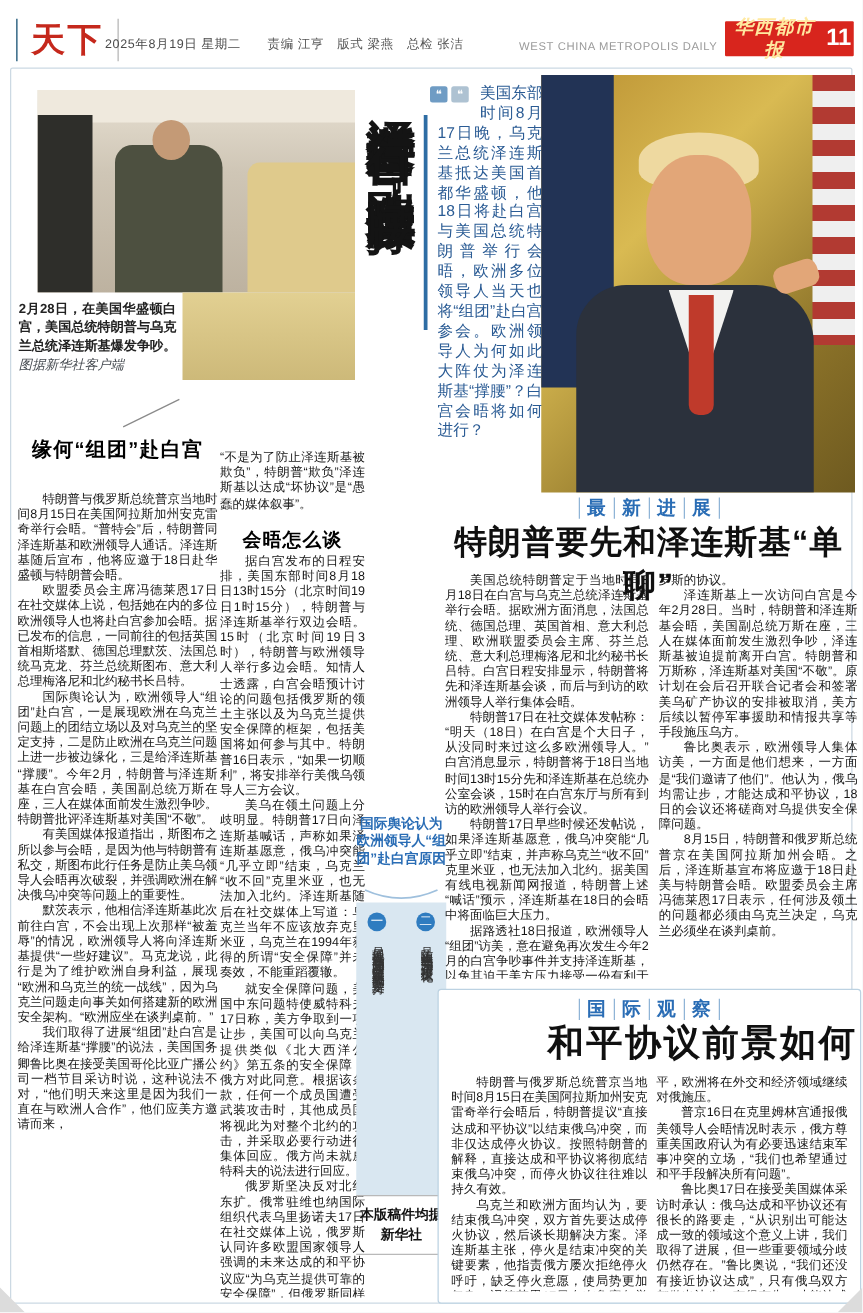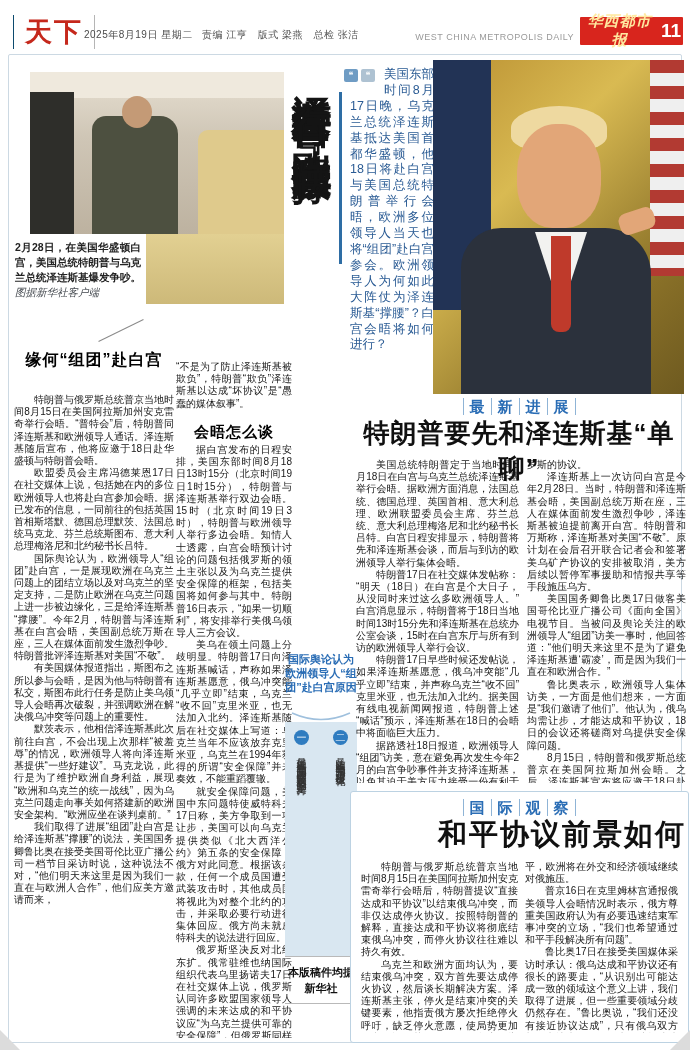--- a/index.html
+++ b/index.html
@@ -5,21 +5,21 @@
   html,body{margin:0;padding:0;}
   body{background:#eef0f2;font-family:"Liberation Sans",sans-serif;}
   .page{position:relative;width:690px;height:1050px;background:#ffffff;overflow:hidden;margin:0 auto;}
   .abs{position:absolute;}
 
   
   .sec-name{left:13px;top:15px;font-size:27px;font-weight:800;color:#c5281c;
     padding:0 11px;border-left:1px solid #0c4a6e;border-right:1px solid #b5b5b5;
     height:34px;line-height:34px;letter-spacing:2px;}
   .dateline{left:84px;top:28px;font-size:10px;color:#4a4a4a;letter-spacing:.5px;}
-  .dateline .staff{margin-left:6px;color:#555;}
+  .dateline .staff{margin-left:18px;color:#555;}
   .paper-en{top:32px;right:116px;font-size:9px;color:#9a9a9a;letter-spacing:.5px;}
   .logo-box{top:17px;right:7px;width:103px;height:28px;background:#d8251d;
     display:flex;align-items:center;border-radius:1px;}
   .logo-cn{flex:1;text-align:center;color:#ffe9a0;font-weight:800;font-style:italic;
     font-size:15px;letter-spacing:1px;}
   .logo-no{color:#fff;font-weight:800;font-size:19px;padding:0 2px 0 2px;}
 
   
   .frame{left:8px;top:54px;width:672px;height:987px;border:1px solid #ccd9e3;border-radius:2px;}
 
@@ -214,21 +214,20 @@
   <div class="abs latest-headline">特朗普要先和泽连斯基“单聊”</div>
   <div class="abs body-text latest-colA">
     <p>美国总统特朗普定于当地时间8月18日在白宫与乌克兰总统泽连斯基举行会晤。据欧洲方面消息，法国总统、德国总理、英国首相、意大利总理、欧洲联盟委员会主席、芬兰总统、意大利总理梅洛尼和北约秘书长吕特。白宫日程安排显示，特朗普将先和泽连斯基会谈，而后与到访的欧洲领导人举行集体会晤。</p>
     <p>特朗普17日在社交媒体发帖称：“明天（18日）在白宫是个大日子，从没同时来过这么多欧洲领导人。”白宫消息显示，特朗普将于18日当地时间13时15分先和泽连斯基在总统办公室会谈，15时在白宫东厅与所有到访的欧洲领导人举行会议。</p>
     <p>特朗普17日早些时候还发帖说，如果泽连斯基愿意，俄乌冲突能“几乎立即”结束，并声称乌克兰“收不回”克里米亚，也无法加入北约。据美国有线电视新闻网报道，特朗普上述“喊话”预示，泽连斯基在18日的会晤中将面临巨大压力。</p>
     <p>据路透社18日报道，欧洲领导人“组团”访美，意在避免再次发生今年2月的白宫争吵事件并支持泽连斯基，以免其迫于美方压力接受一份有利于俄</p>
   </div>
   <div class="abs body-text latest-colB">
     <p class="cont">罗斯的协议。</p>
     <p>泽连斯基上一次访问白宫是今年2月28日。当时，特朗普和泽连斯基会晤，美国副总统万斯在座，三人在媒体面前发生激烈争吵，泽连斯基被迫提前离开白宫。特朗普和万斯称，泽连斯基对美国“不敬”。原计划在会后召开联合记者会和签署美乌矿产协议的安排被取消，美方后续以暂停军事援助和情报共享等手段施压乌方。</p>
-    <p>美国国务卿鲁比奥17日做客美国哥伦比亚广播公司《面向全国》电视节目。当被问及舆论关注的欧洲领导人“组团”访美一事时，他回答道：“他们明天来这里不是为了避免泽连斯基遭‘霸凌’，而是因为我们一直在和欧洲合作。”</p>
     <p>鲁比奥表示，欧洲领导人集体访美，一方面是他们想来，一方面是“我们邀请了他们”。他认为，俄乌均需让步，才能达成和平协议，18日的会议还将磋商对乌提供安全保障问题。</p>
     <p>8月15日，特朗普和俄罗斯总统普京在美国阿拉斯加州会晤。之后，泽连斯基宣布将应邀于18日赴美与特朗普会晤。欧盟委员会主席冯德莱恩17日表示，任何涉及领土的问题都必须由乌克兰决定，乌克兰必须坐在谈判桌前。</p>
   </div>
 
   <div class="abs obs-box"></div>
   <div class="abs sec-label obs-label"><span>国</span><span>际</span><span>观</span><span>察</span></div>
   <div class="abs obs-headline">和平协议前景如何</div>
   <div class="abs body-text obs-colA">
     <p>特朗普与俄罗斯总统普京当地时间8月15日在美国阿拉斯加州安克雷奇举行会晤后，特朗普提议“直接达成和平协议”以结束俄乌冲突，而非仅达成停火协议。按照特朗普的解释，直接达成和平协议将彻底结束俄乌冲突，而停火协议往往难以持久有效。</p>
     <p>乌克兰和欧洲方面均认为，要结束俄乌冲突，双方首先要达成停火协议，然后谈长期解决方案。泽连斯基主张，停火是结束冲突的关键要素，他指责俄方屡次拒绝停火呼吁，缺乏停火意愿，使局势更加复杂。冯德莱恩17日在布鲁塞尔举行的记者会上说，欧洲将坚定支持乌克兰，直到实现公正和持久的和</p>

